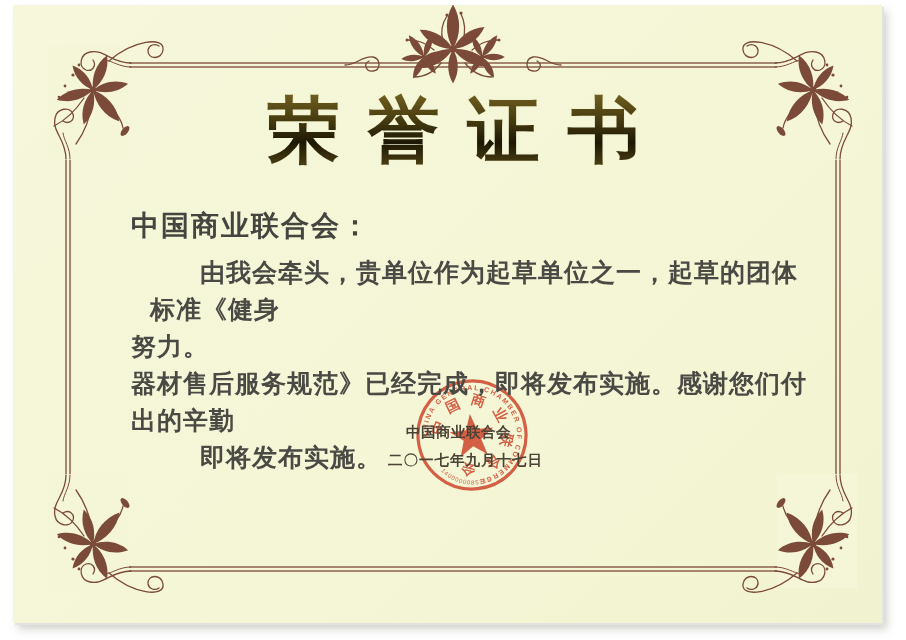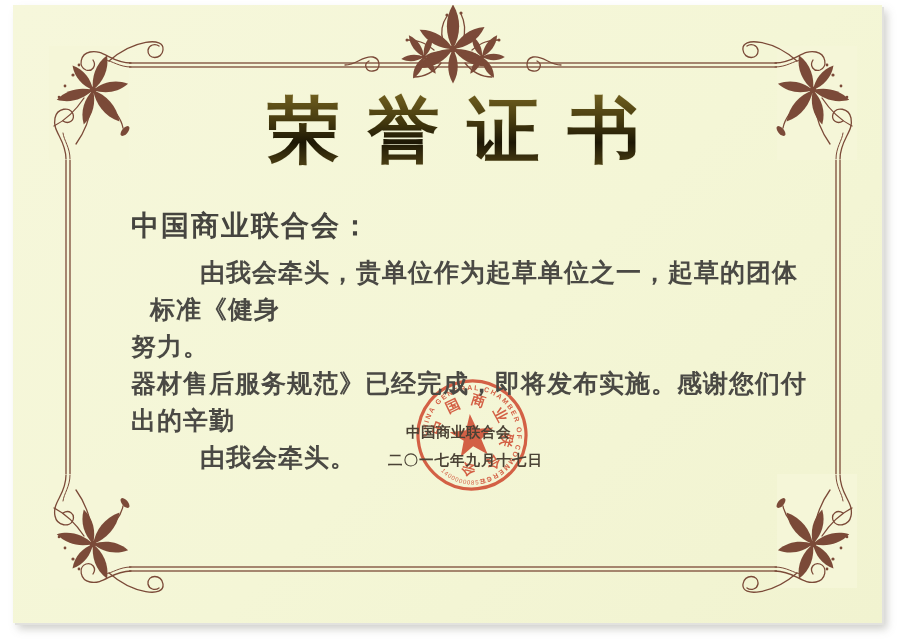--- a/index.html
+++ b/index.html
@@ -164,19 +164,19 @@
   </svg>
 
   <div class="title">荣誉证书</div>
 
   <div class="recipient">中国商业联合会：</div>
 
   <div class="body-text">
     <div class="indent">由我会牵头，贵单位作为起草单位之一，起草的团体标准《健身</div>
     <div>努力。</div>
     <div>器材售后服务规范》已经完成，即将发布实施。感谢您们付出的辛勤</div>
-    <div class="indent">由我会牵头。</div>
+    <div class="indent">即将发布实施。</div>
   </div>
 
   <div class="issuer">中国商业联合会</div>
   <div class="date">二〇一七年九月十七日</div>
 
 </div>
 
 </body></html>

